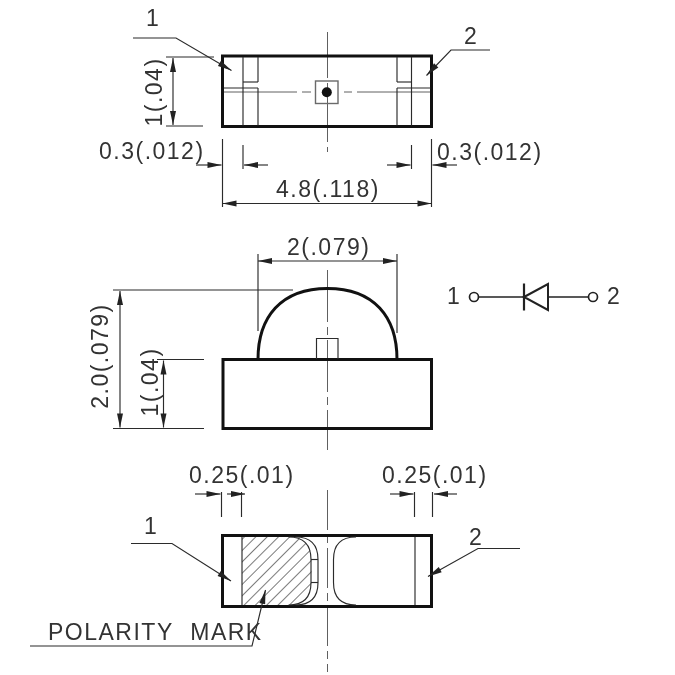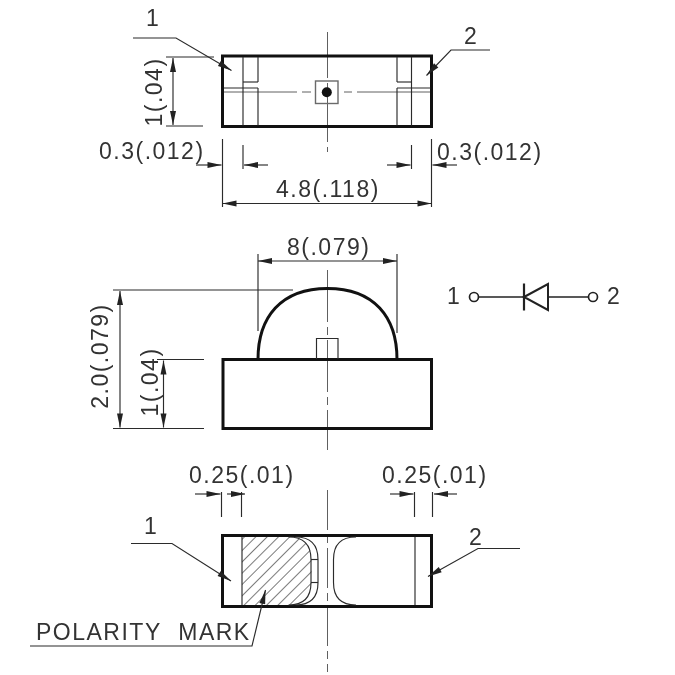--- a/index.html
+++ b/index.html
@@ -157,26 +157,26 @@
   </g>
 </svg>
 
   <div class="lbl" style="left:146px;top:6px;">1</div>
   <div class="lbl" style="left:464px;top:24px;">2</div>
   <div class="lbl rot" style="left:154px;top:92px;">1(.04)</div>
   <div class="lbl" style="left:99px;top:139px;">0.3(.012)</div>
   <div class="lbl" style="left:437px;top:140px;">0.3(.012)</div>
   <div class="lbl" style="left:276px;top:177px;">4.8(.118)</div>
 
-  <div class="lbl" style="left:287px;top:235px;">8(.079)</div>
+  <div class="lbl" style="left:287px;top:235px;">2(.079)</div>
   <div class="lbl rot" style="left:100px;top:356px;">2.0(.079)</div>
   <div class="lbl rot" style="left:150px;top:382px;">1(.04)</div>
 
   <div class="lbl" style="left:447px;top:284px;">1</div>
   <div class="lbl" style="left:607px;top:284px;">2</div>
 
   <div class="lbl" style="left:189px;top:463px;">0.25(.01)</div>
   <div class="lbl" style="left:382px;top:463px;">0.25(.01)</div>
   <div class="lbl" style="left:144px;top:514px;">1</div>
   <div class="lbl" style="left:469px;top:525px;">2</div>
-  <div class="lbl wide" style="left:36px;top:620px;text-align:center;">POLARITY MARK</div>
+  <div class="lbl wide" style="left:48px;top:620px;text-align:center;">POLARITY MARK</div>
 
 </div>
 
 </body></html>

